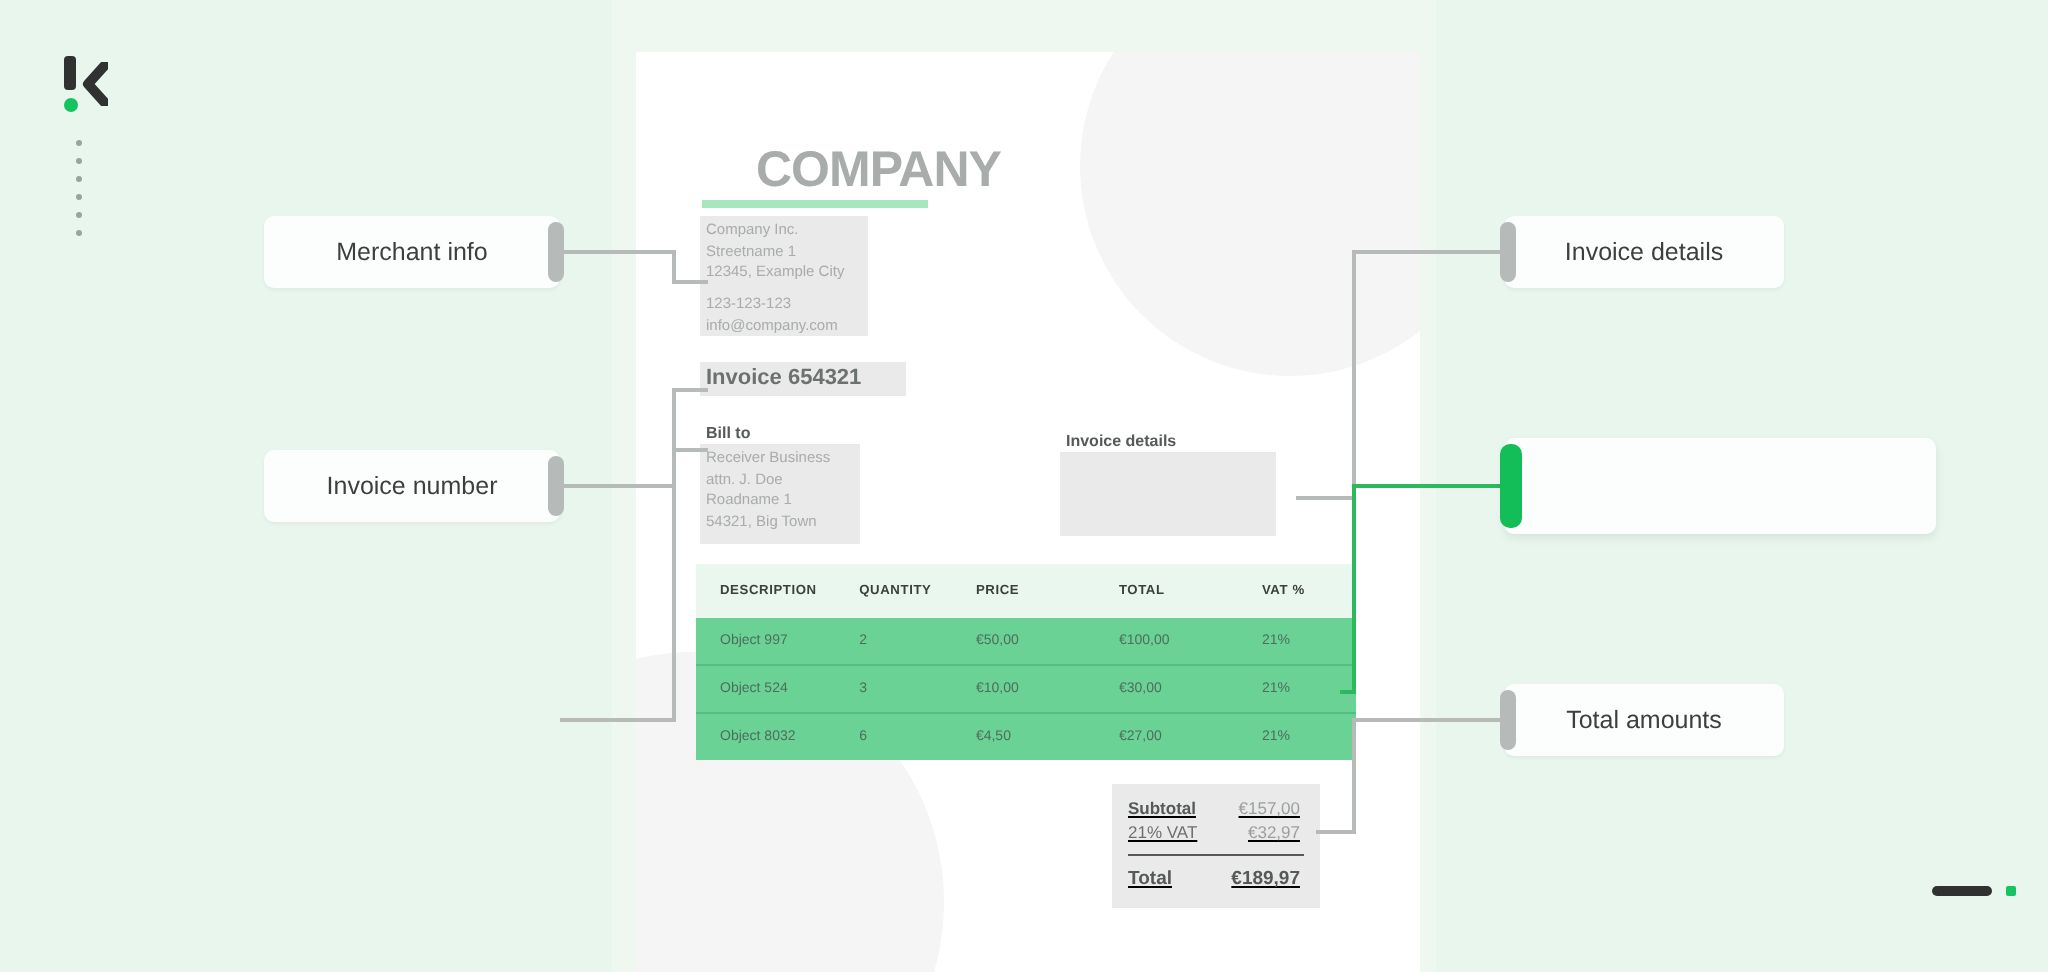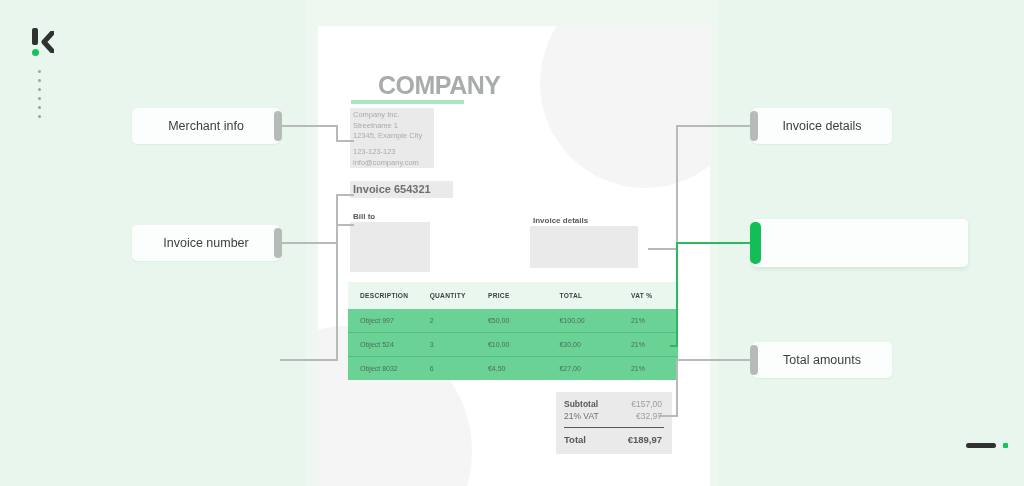--- a/index.html
+++ b/index.html
@@ -223,23 +223,24 @@
   .c2 { width: 62px; }
   .c3 { width: 76px; }
   .c4 { width: 76px; }
   .c5 { width: 50px; }
 
   
   .totals {
     position: absolute;
     left: 238px;
     top: 366px;
-    width: 116px;
+    width: 104px;
     background: #e9eae9;
     padding: 6px 0 8px 0;
+    text-decoration: underline;
   }
   .tot-row {
     display: flex;
     justify-content: space-between;
     padding: 1px 10px 1px 8px;
   }
   .tot-row .lbl { font-size: 8.5px; color: #6c7170; }
   .tot-row .val { font-size: 8.5px; color: #9b9f9e; }
   .tot-row.b .lbl { font-weight: bold; color: #55595a; }
   .tot-divider {
@@ -348,20 +349,24 @@
 Streetname 1
 12345, Example City</div>
       <div class="txt merchant-contact">123-123-123
 info@company.com</div>
 
       <div class="grey-box invnum-box"></div>
       <div class="invoice-number">Invoice 654321</div>
 
       <div class="billto-label">Bill to</div>
       <div class="grey-box billto-box"></div>
+      <div class="txt billto-text">Receiver Business
+attn. J. Doe
+Roadname 1
+54321, Big Town</div>
 
       <div class="details-label">Invoice details</div>
       <div class="grey-box details-box"></div>
 
       <div class="table">
         <div class="t-head">
           <div class="c1">DESCRIPTION</div>
           <div class="c2">QUANTITY</div>
           <div class="c3">PRICE</div>
           <div class="c4">TOTAL</div>

